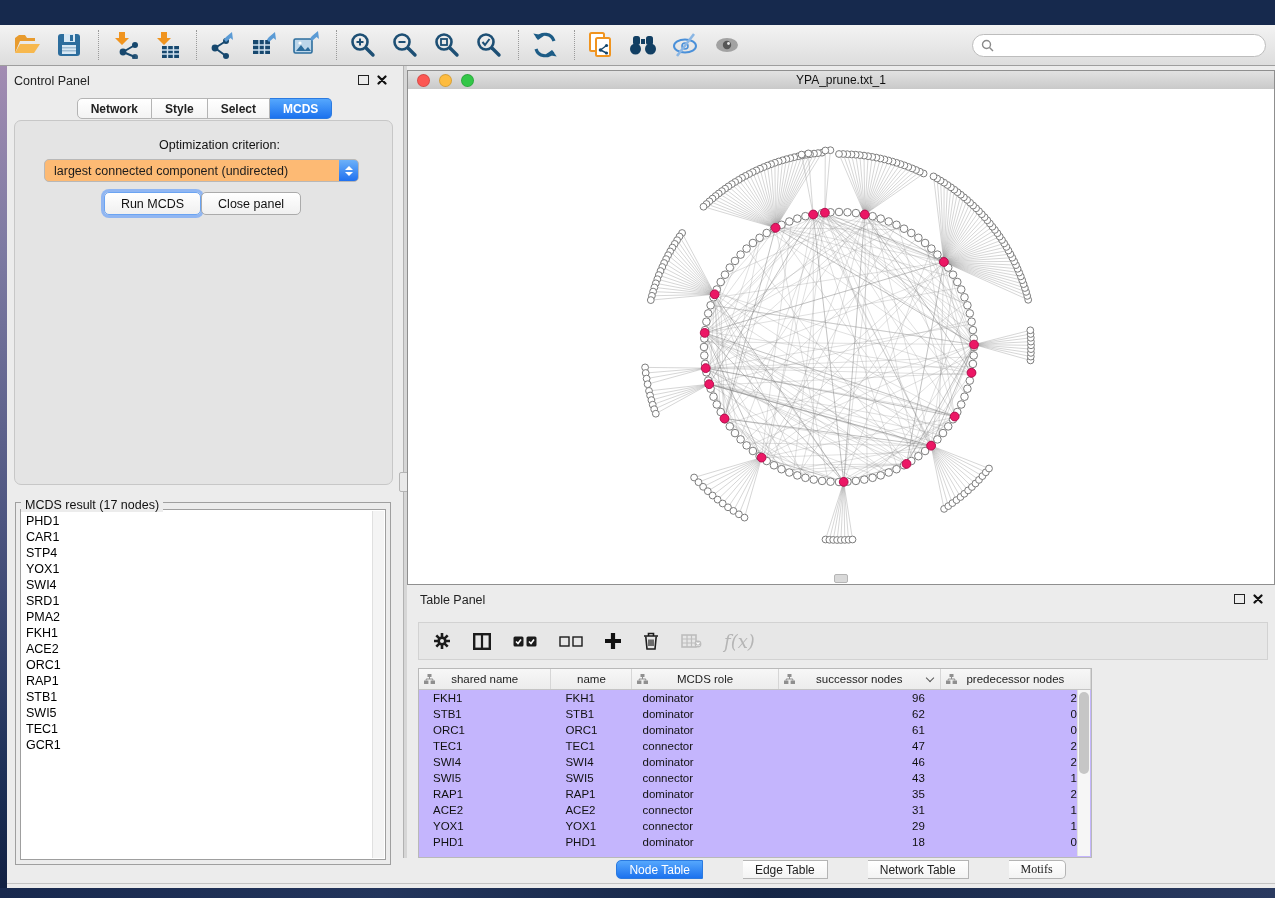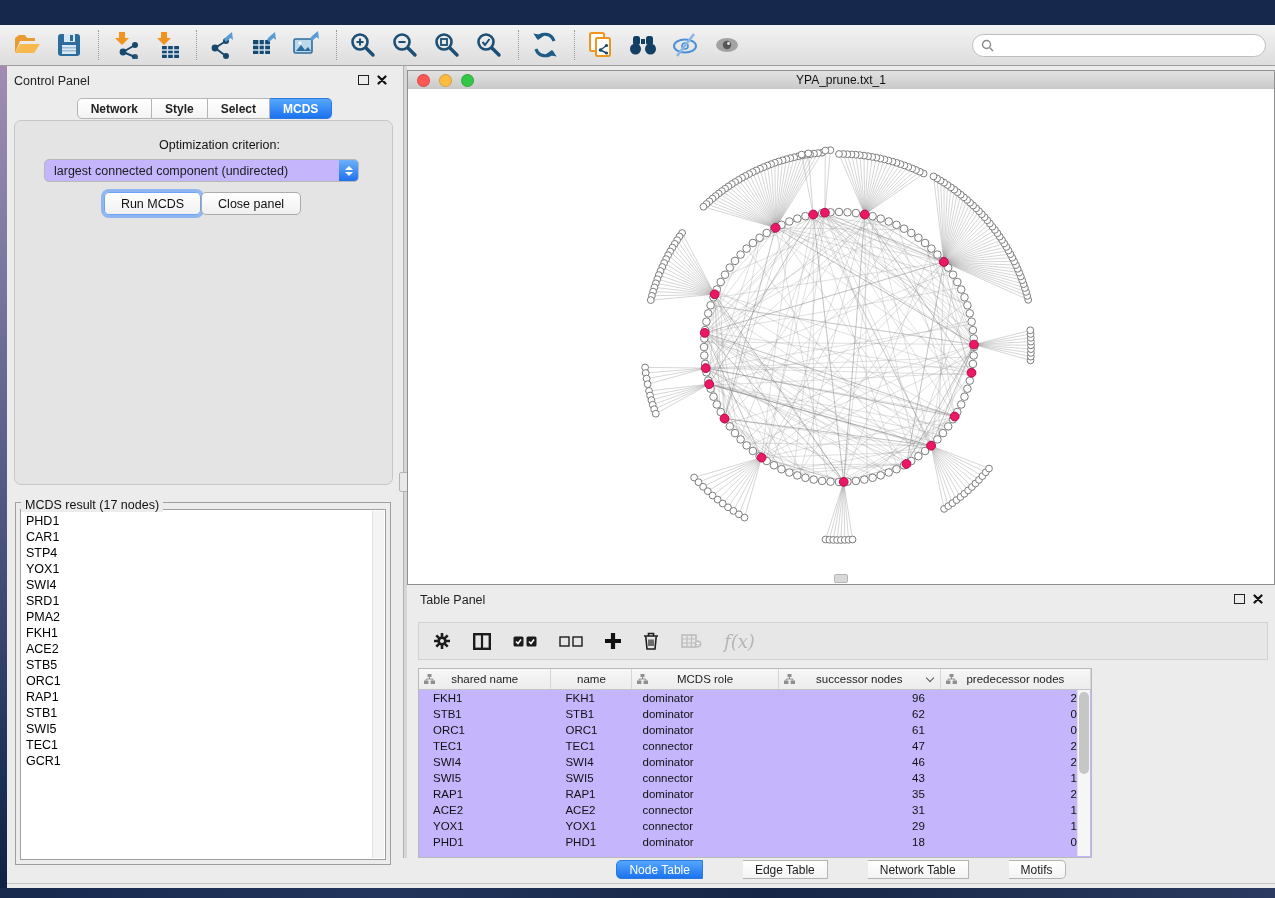--- a/index.html
+++ b/index.html
@@ -32,21 +32,21 @@
   .float-ico{width:9px;height:8px;border:1.5px solid #222;display:inline-block;}
   #ctl-tabs{left:7px;top:73px;width:395px;display:flex;justify-content:center;}
   .seg-tab{font-family:inherit;font-size:12px;height:21px;padding:0 13px;background:linear-gradient(#ffffff,#f3f3f3);
     border:1px solid #b4b4b4;border-left-width:0;color:#222;cursor:default;font-weight:bold;}
   .seg-tab:first-child{border-left-width:1px;border-radius:5px 0 0 5px;}
   .seg-tab:last-child{border-radius:0 5px 5px 0;}
   .seg-tab.sel{background:linear-gradient(#55a7fd,#1c72ee);color:#fff;border-color:#2b7ae0;}
   #ctl-inner{left:14px;top:95px;width:377px;height:363px;background:#e4e4e4;
     border:1px solid #c7c7c7;border-radius:7px;}
   #opt-label{left:14px;top:113px;width:377px;text-align:center;font-size:12.5px;color:#111;padding-left:17px;}
-  #criterion-select{left:44px;top:134px;width:315px;height:23px;background:#c4b5fd;border:1px solid #b8b8b8;
+  #criterion-select{left:44px;top:134px;width:315px;height:23px;background:#fdba74;border:1px solid #b8b8b8;
     border-radius:5px;display:flex;align-items:center;box-sizing:border-box;}
   #criterion-select .val{flex:1;font-size:12.5px;padding-left:9px;white-space:nowrap;}
   #criterion-select .stepper{width:19px;height:21px;border-radius:0 4px 4px 0;
     background:linear-gradient(#6cb1f9,#2071ef);display:flex;flex-direction:column;align-items:center;justify-content:center;gap:2px;}
   .tri-up{width:0;height:0;border-left:4px solid transparent;border-right:4px solid transparent;border-bottom:4px solid #fff;}
   .tri-dn{width:0;height:0;border-left:4px solid transparent;border-right:4px solid transparent;border-top:4px solid #fff;}
   #ctl-buttons{left:14px;top:167px;width:377px;display:flex;justify-content:center;}
   .push-btn{font-family:inherit;font-size:12.5px;height:23px;padding:0 16px;border:1px solid #ababab;
     border-radius:5px;background:linear-gradient(#ffffff,#f0f0f0);color:#111;}
   .push-btn.focus{box-shadow:0 0 0 3px rgba(88,152,252,.6);border-color:#6ba4f2;}
@@ -91,21 +91,21 @@
   .c1{width:82px;padding-left:14px;}
   .c2{width:148px;padding-left:10px;}
   .c3{width:164px;text-align:right;padding-right:16px;}
   .c4{width:152px;text-align:right;padding-right:14px;}
   #tbl-scroll{position:absolute;right:1px;top:21px;bottom:1px;width:12px;background:#f6f6f6;border-left:1px solid #e2e2e2;}
   #tbl-thumb{position:absolute;left:1px;right:1px;top:2px;height:82px;background:#c6c6c6;border-radius:5px;}
   #bottom-tabs{left:407px;top:835px;width:868px;display:flex;justify-content:center;gap:40px;}
   .seg-tab2{font-family:inherit;font-size:12px;height:19px;padding:0 12px;background:linear-gradient(#ffffff,#f3f3f3);
     border:1px solid #b4b4b4;border-left-width:0;color:#222;}
   .seg-tab2:first-child{border-left-width:1px;border-radius:5px 0 0 5px;}
-  .seg-tab2:last-child{border-radius:0 5px 5px 0;}
+  .seg-tab2:last-child{border-radius:0 5px 5px 0;font-family:Liberation Serif, serif;}
   .seg-tab2.sel{background:linear-gradient(#55a7fd,#1c72ee);color:#fff;border-color:#2b7ae0;}
 
   
   #status-bar{left:7px;top:858px;right:0;height:30px;background:#ececec;border-top:1px solid #c3c3c3;}
   #list-btn{left:14px;top:865px;width:24px;height:23px;border:1px solid #a8a8a8;border-radius:2px;
     display:flex;align-items:center;justify-content:center;background:#ececec;}
   #memory-btn{right:14px;top:866px;height:22px;border:1px solid #b3b3b3;border-radius:4px;background:linear-gradient(#ffffff,#f1f1f1);
     display:flex;align-items:center;gap:6px;padding:0 10px;font-size:12px;color:#111;}
   #memory-dot{width:11px;height:11px;border-radius:50%;background:#1d9e3f;border:1px solid #128030;box-sizing:border-box;}
 </style>
@@ -286,21 +286,20 @@
     <div class="items" id="mcds-items">
         <div class="mcds-item">PHD1</div>
         <div class="mcds-item">CAR1</div>
         <div class="mcds-item">STP4</div>
         <div class="mcds-item">YOX1</div>
         <div class="mcds-item">SWI4</div>
         <div class="mcds-item">SRD1</div>
         <div class="mcds-item">PMA2</div>
         <div class="mcds-item">FKH1</div>
         <div class="mcds-item">ACE2</div>
-        <div class="mcds-item">STB5</div>
         <div class="mcds-item">ORC1</div>
         <div class="mcds-item">RAP1</div>
         <div class="mcds-item">STB1</div>
         <div class="mcds-item">SWI5</div>
         <div class="mcds-item">TEC1</div>
         <div class="mcds-item">GCR1</div>
       </div>
     <div id="mcds-scroll"></div>
   </div>
 </div>

